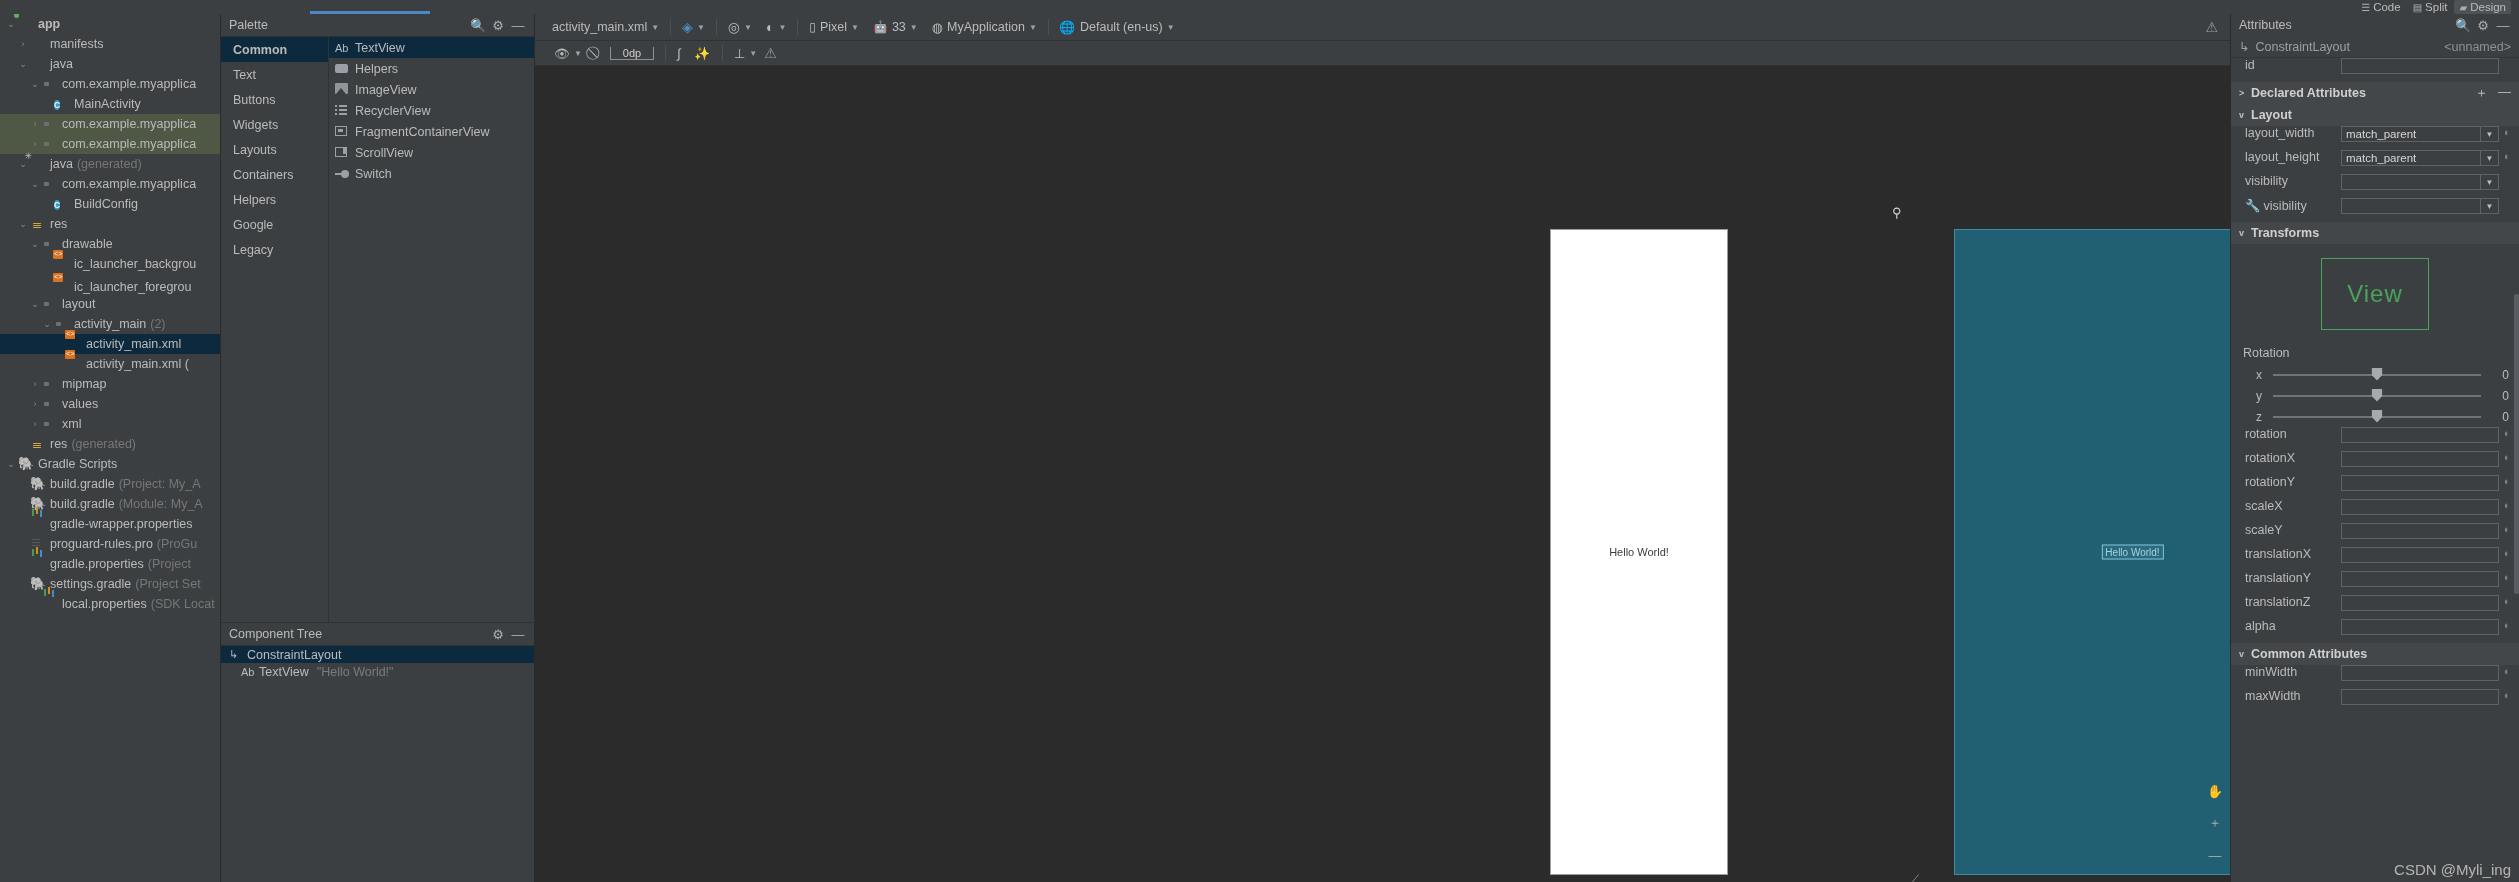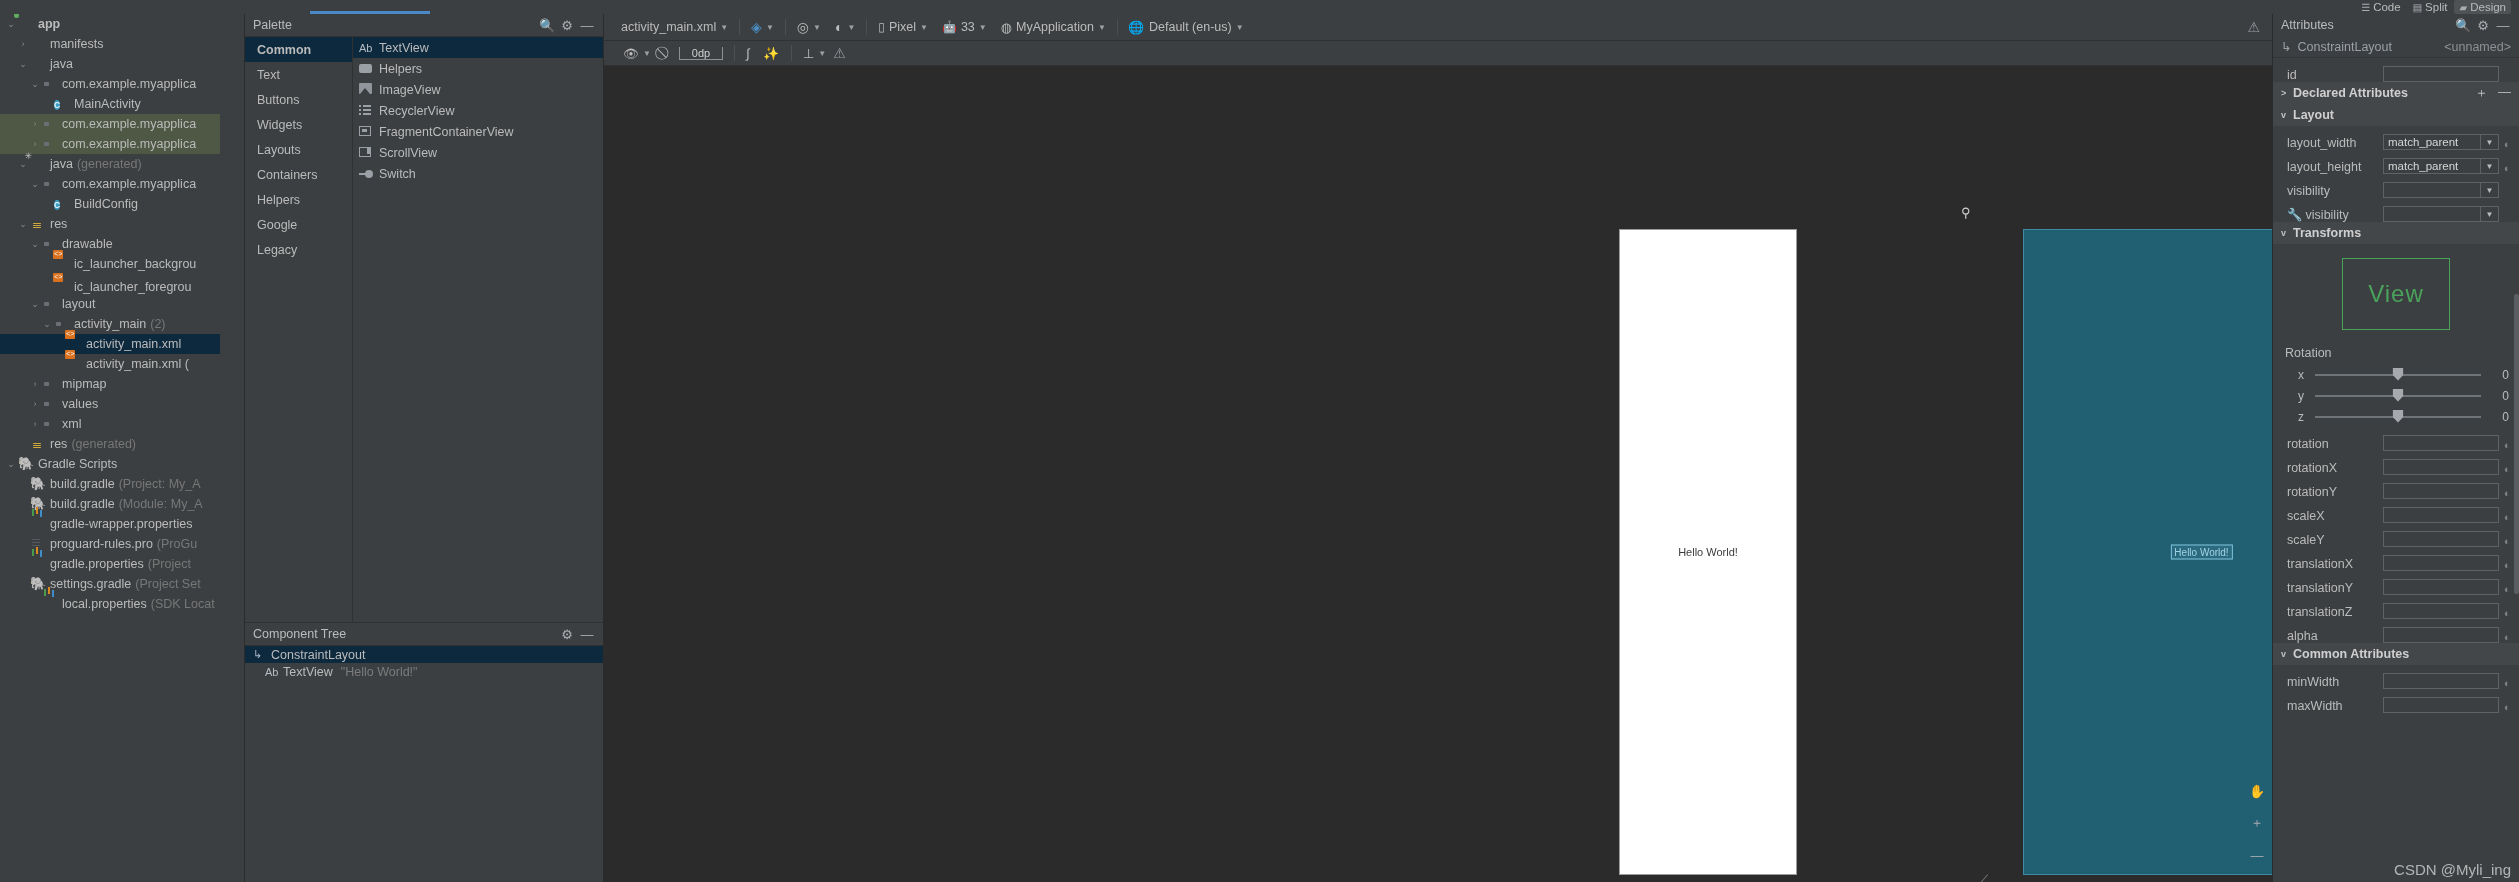--- a/index.html
+++ b/index.html
@@ -50,21 +50,21 @@
   .ic-class { width: 13px; height: 13px; margin-top: 1px; background: #3d9dc4; border-radius: 50%; color: #e8f4fa; font-size: 8.5px; line-height: 13px; text-align: center; font-weight: bold;}
   .ic-xml { width: 14px; height: 13px; margin-top: 1px; position: relative; background: #9aa0a6; border-radius: 1px;}
   .ic-xml::after { content:"<>"; position:absolute; left:-1px; bottom:-2px; background:#d9711f; color:#fff; font-size:7px; line-height:7px; padding:1px 1px; border-radius:1px; font-family:"Liberation Mono", monospace;}
   .ic-gradle { width: 16px; height: 12px; margin-top: 2px; color: #9a9da1; font-size: 13px; line-height: 12px; }
   .ic-props { width: 14px; height: 13px; margin-top: 1px; background: #d8dadd; border-radius: 1px; position: relative; overflow: hidden;}
   .ic-props::after { content:""; position:absolute; left:2px; bottom:1px; width:2px; height:7px; background:#4a9a4a; box-shadow: 4px -2px 0 0 #d98b1f, 8px 1px 0 0 #3f8ec9;}
   .ic-pro { width: 13px; height: 13px; margin-top: 1px; background: #c9ccd0; border-radius: 1px; position: relative;}
   .ic-pro::after { content:""; position:absolute; left:2px; top:2px; width:8px; height:1px; background:#55595e; box-shadow:0 3px 0 #55595e, 0 6px 0 #55595e;}
 
   
-  .palettewrap { width: 359px; flex: none; display: flex; flex-direction: column; background: #3c3f41; border-left: 1px solid #2b2b2b; margin-left: 24px; }
+  .palettewrap { width: 314px; flex: none; display: flex; flex-direction: column; background: #3c3f41; border-left: 1px solid #2b2b2b; }
   .panelhdr {
     height: 22px; display: flex; align-items: center; padding: 0 6px 0 8px;
     font-size: 12.5px; color: #bbbbbb; background: #3c3f41; flex: none;
   }
   .panelhdr .spacer { flex: 1; }
   .panelhdr .hicon { width: 20px; text-align: center; color: #a9adb2; font-size: 13px; cursor: default; }
   .palette { display: flex; flex: 1; min-height: 0; border-top: 1px solid #2f3133; }
   .pal-cats { width: 108px; flex: none; background: #3c3f41; border-right: 1px solid #2f3133; padding-top: 0; }
   .pal-cat { height: 25px; display: flex; align-items: center; padding-left: 12px; font-size: 12.5px; color: #bbbbbb; }
   .pal-cat.active { background: #0d293e; font-weight: bold; }
@@ -124,24 +124,24 @@
   .helloworld.bp {
     color: #9fd4e4; border: 1px solid #7fc6dc; background: rgba(120,200,225,0.12);
     padding: 1px 3px; font-size: 10px;
   }
   .resize-handle { position: absolute; color: #8a8a8a; font-size: 13px; }
 
   .rtools { position: absolute; right: 6px; display: flex; flex-direction: column; gap: 14px; align-items: center; }
   .rtool { width: 18px; height: 18px; display: flex; align-items: center; justify-content: center; color: #a9adb2; font-size: 13px; }
 
   
-  .attrs { width: 247px; flex: none; background: #3c3f41; border-left: 1px solid #2b2b2b; display: flex; flex-direction: column; position: relative; }
+  .attrs { width: 289px; flex: none; background: #3c3f41; border-left: 1px solid #2b2b2b; display: flex; flex-direction: column; position: relative; }
   .attr-sub { height: 22px; display: flex; align-items: center; padding: 0 8px; font-size: 12.5px; color: #9aa0a6; border-bottom: 1px solid #333538;}
   .attr-sub .rightv { margin-left: auto; color: #8d9095; text-align: right; }
-  .attrow { height: 24px; display: flex; align-items: flex-end; padding: 0 6px 0 14px; font-size: 12.5px; }
+  .attrow { height: 24px; display: flex; align-items: flex-start; padding: 0 6px 0 14px; font-size: 12.5px; }
   .attrow .alabel { width: 96px; flex: none; color: #bbbbbb; white-space: nowrap; }
   .field { flex: 1; height: 16px; border: 1px solid #5e6265; background: #3c3f41; display: flex; align-items: center; padding: 0 4px; font-size: 11.5px; color: #d6d6d6;}
   .field.hasdd { padding-right: 0; }
   .dd { width: 18px; height: 14px; flex: none; margin-left: auto; border-left: 1px solid #5e6265; display:flex; align-items:center; justify-content:center; color:#b9bcc0; font-size: 8px;}
   .linkmark { width: 14px; flex: none; text-align: center; color: #7d8084; font-size: 11px; }
   .section { height: 22px; display: flex; align-items: center; background: #44474a; padding: 0 8px; font-size: 12.5px; font-weight: bold; color: #cfcfcf; }
   .section .sx { margin-left: auto; display: flex; gap: 10px; color: #b9bcc0; font-weight: normal; font-size: 13px;}
   .chev { width: 12px; font-size: 9px; color: #c0c0c0; }
   .viewbox {
     margin: 14px auto; width: 108px; height: 72px; border: 1.5px solid #49a35a;

